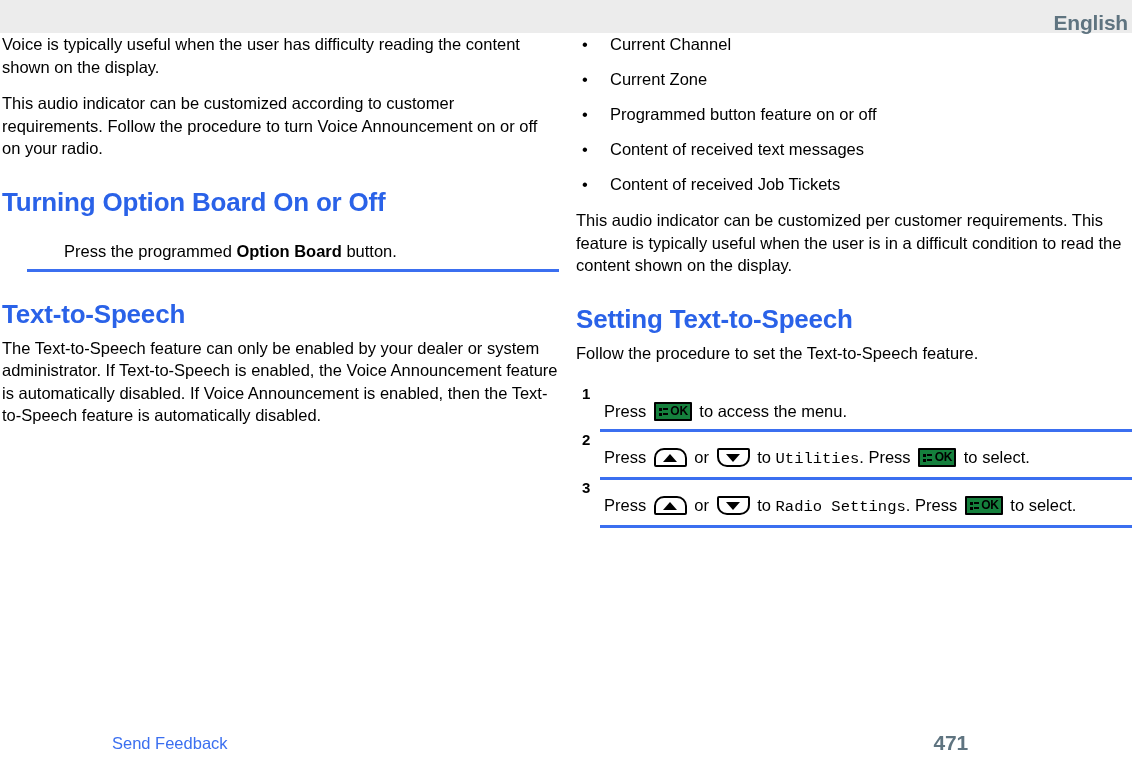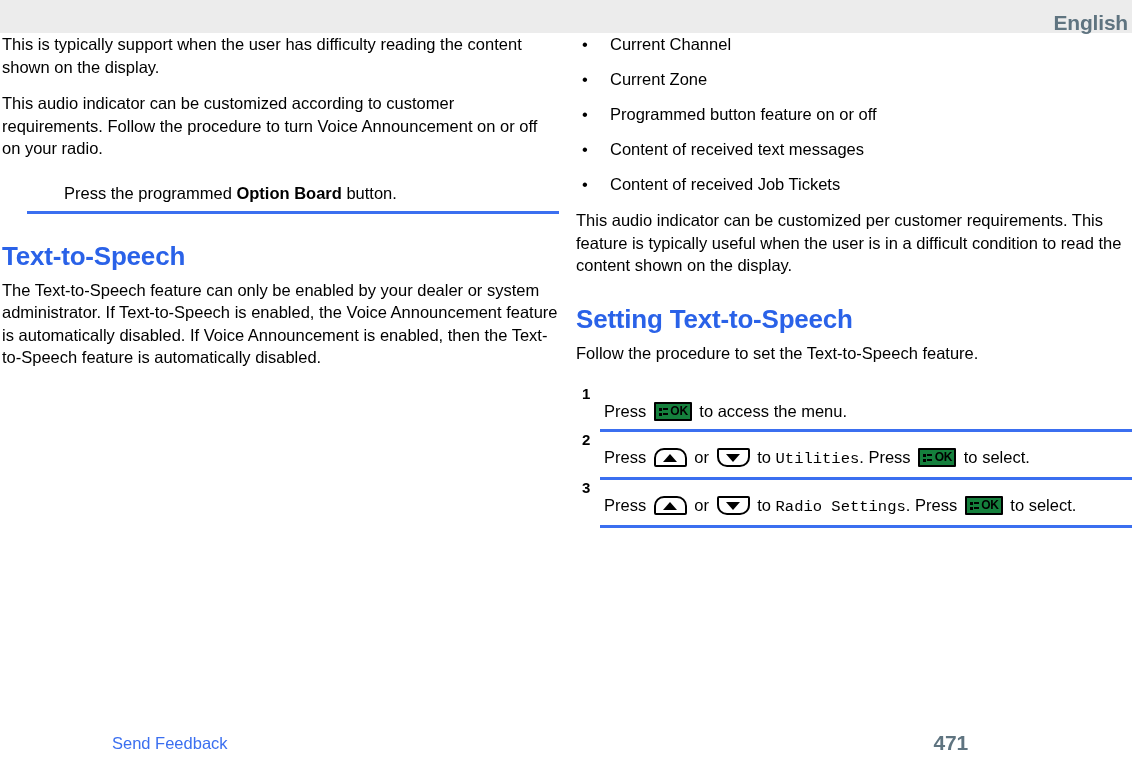--- a/index.html
+++ b/index.html
@@ -250,24 +250,25 @@
 <body>
 
 <div class="header-band">
   <div class="header-lang">English</div>
 </div>
 
 <div class="page">
 
   <div class="col col-left">
 
-    <p class="body-text">This is typically support when the user has difficulty reading the content shown on the display.</p>
+    <p class="body-text">Voice is typically useful when the user has difficulty reading the content shown on the display.</p>
 
     <p class="body-text">This audio indicator can be customized according to customer requirements. Follow the procedure to turn Voice Announcement on or off on your radio.</p>
 
+    <h2 class="section-heading heading-gap-top heading-gap-bottom">Turning Option Board On or Off</h2>
 
 
     <div class="single-step">
       <div class="step-text">
         <span>Press the programmed </span><span class="bold">Option Board</span><span> button.</span>
       </div>
       <div class="rule"></div>
     </div>
 
     <h2 class="section-heading heading-gap-top heading-gap-bottom">Text-to-Speech</h2>

